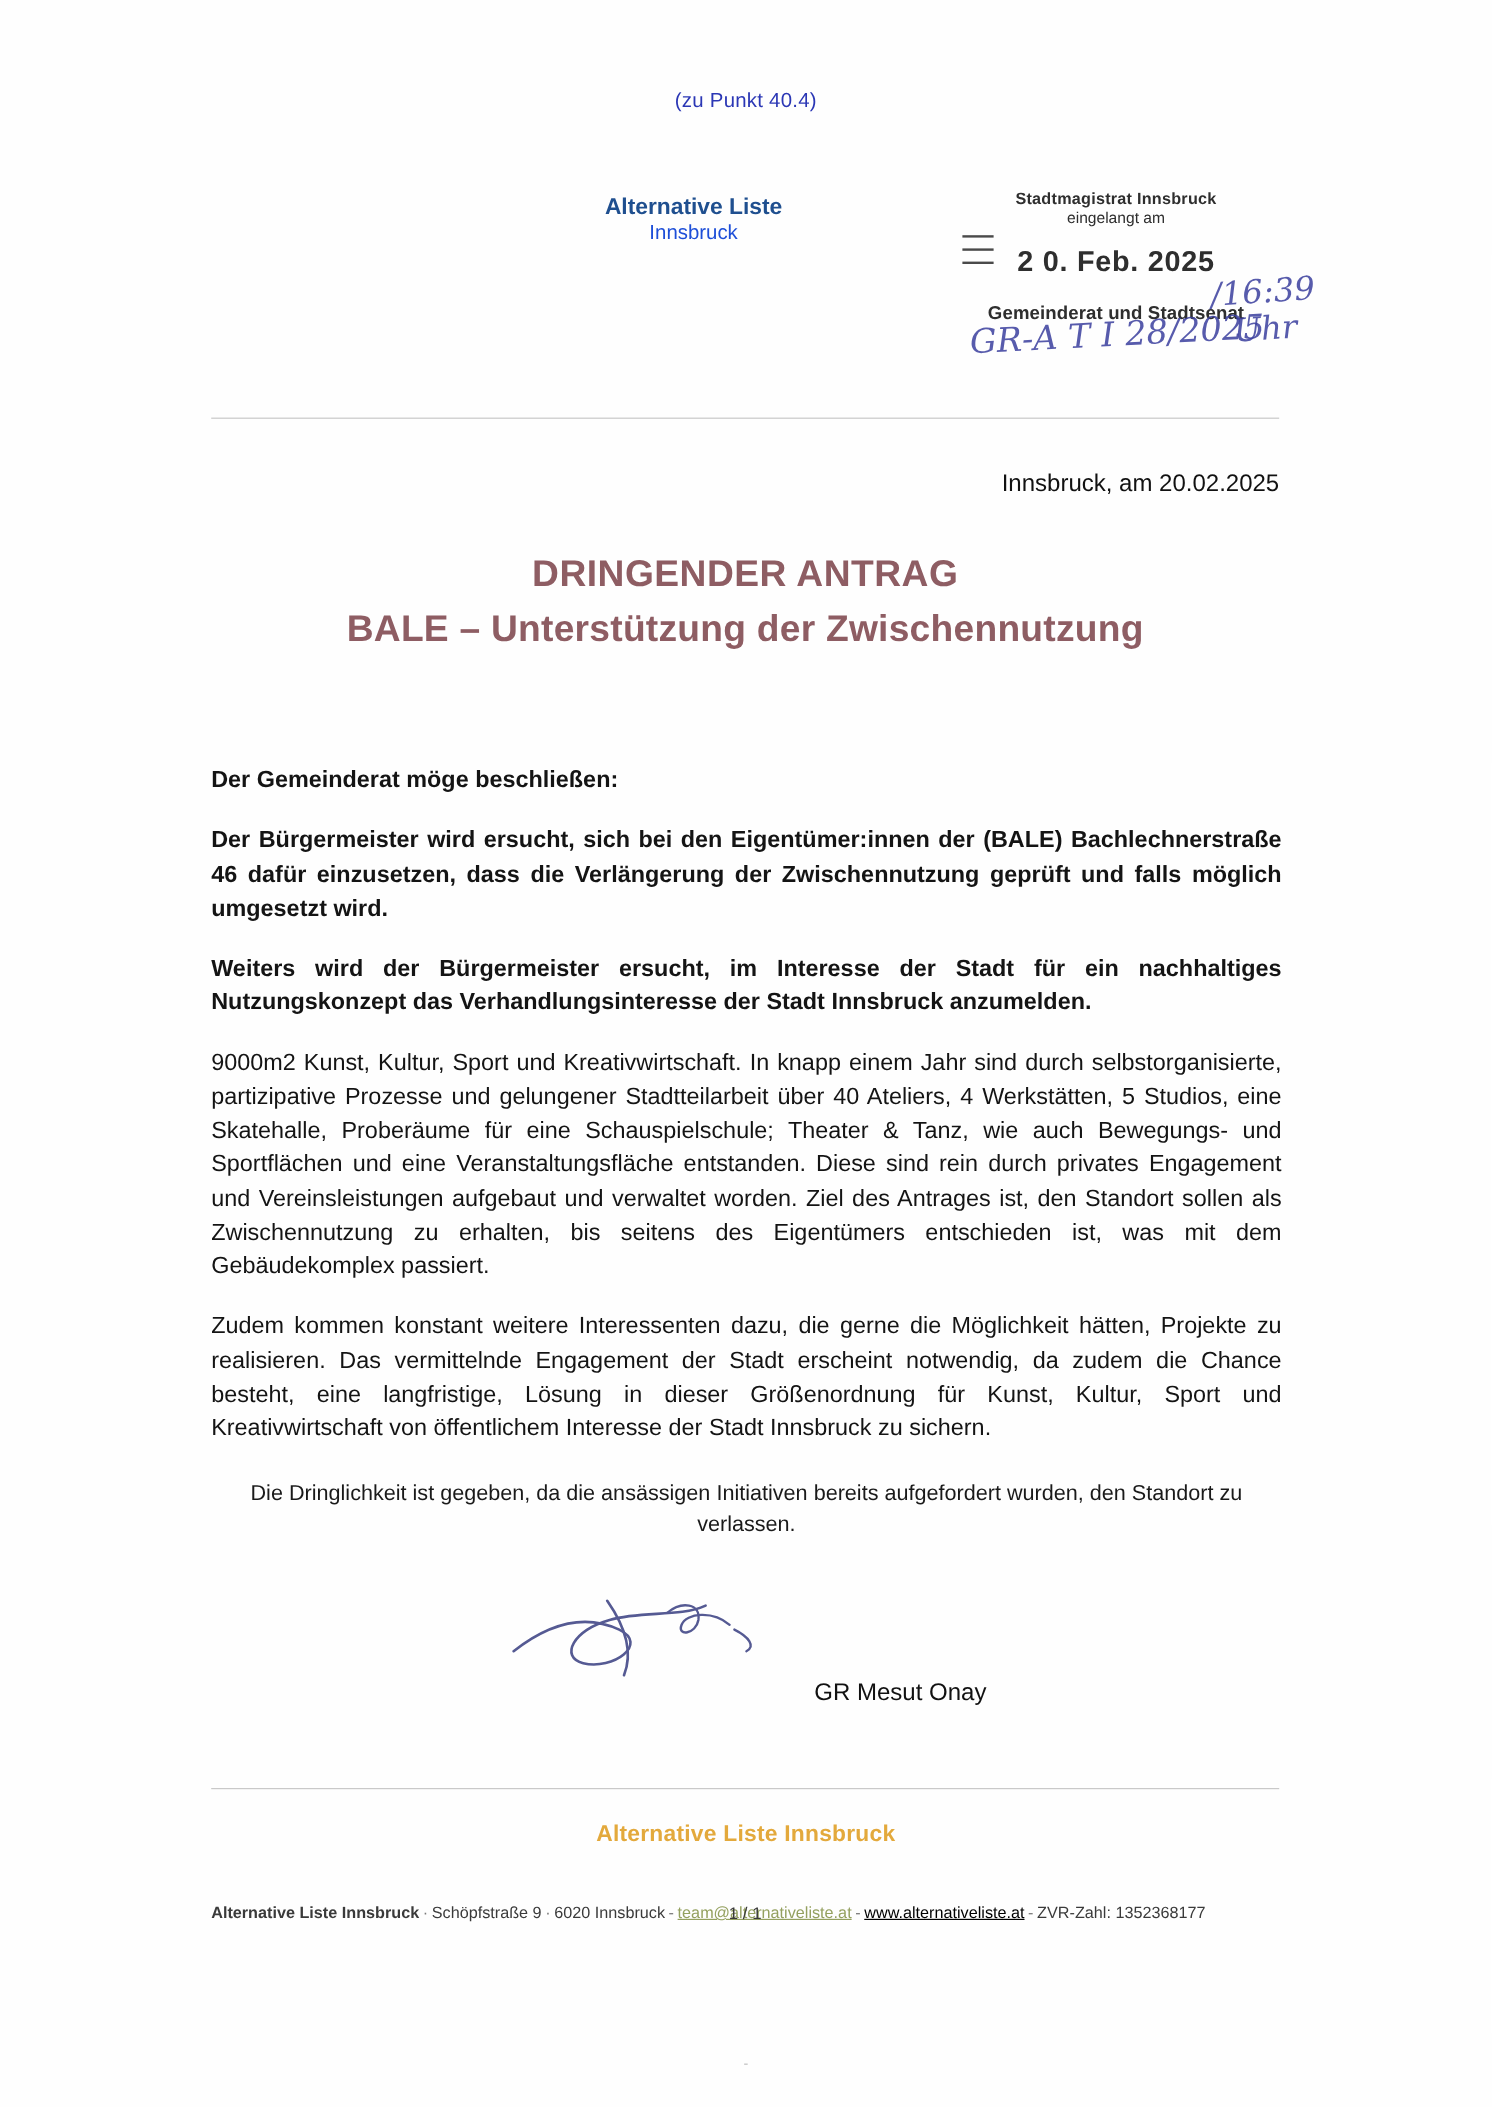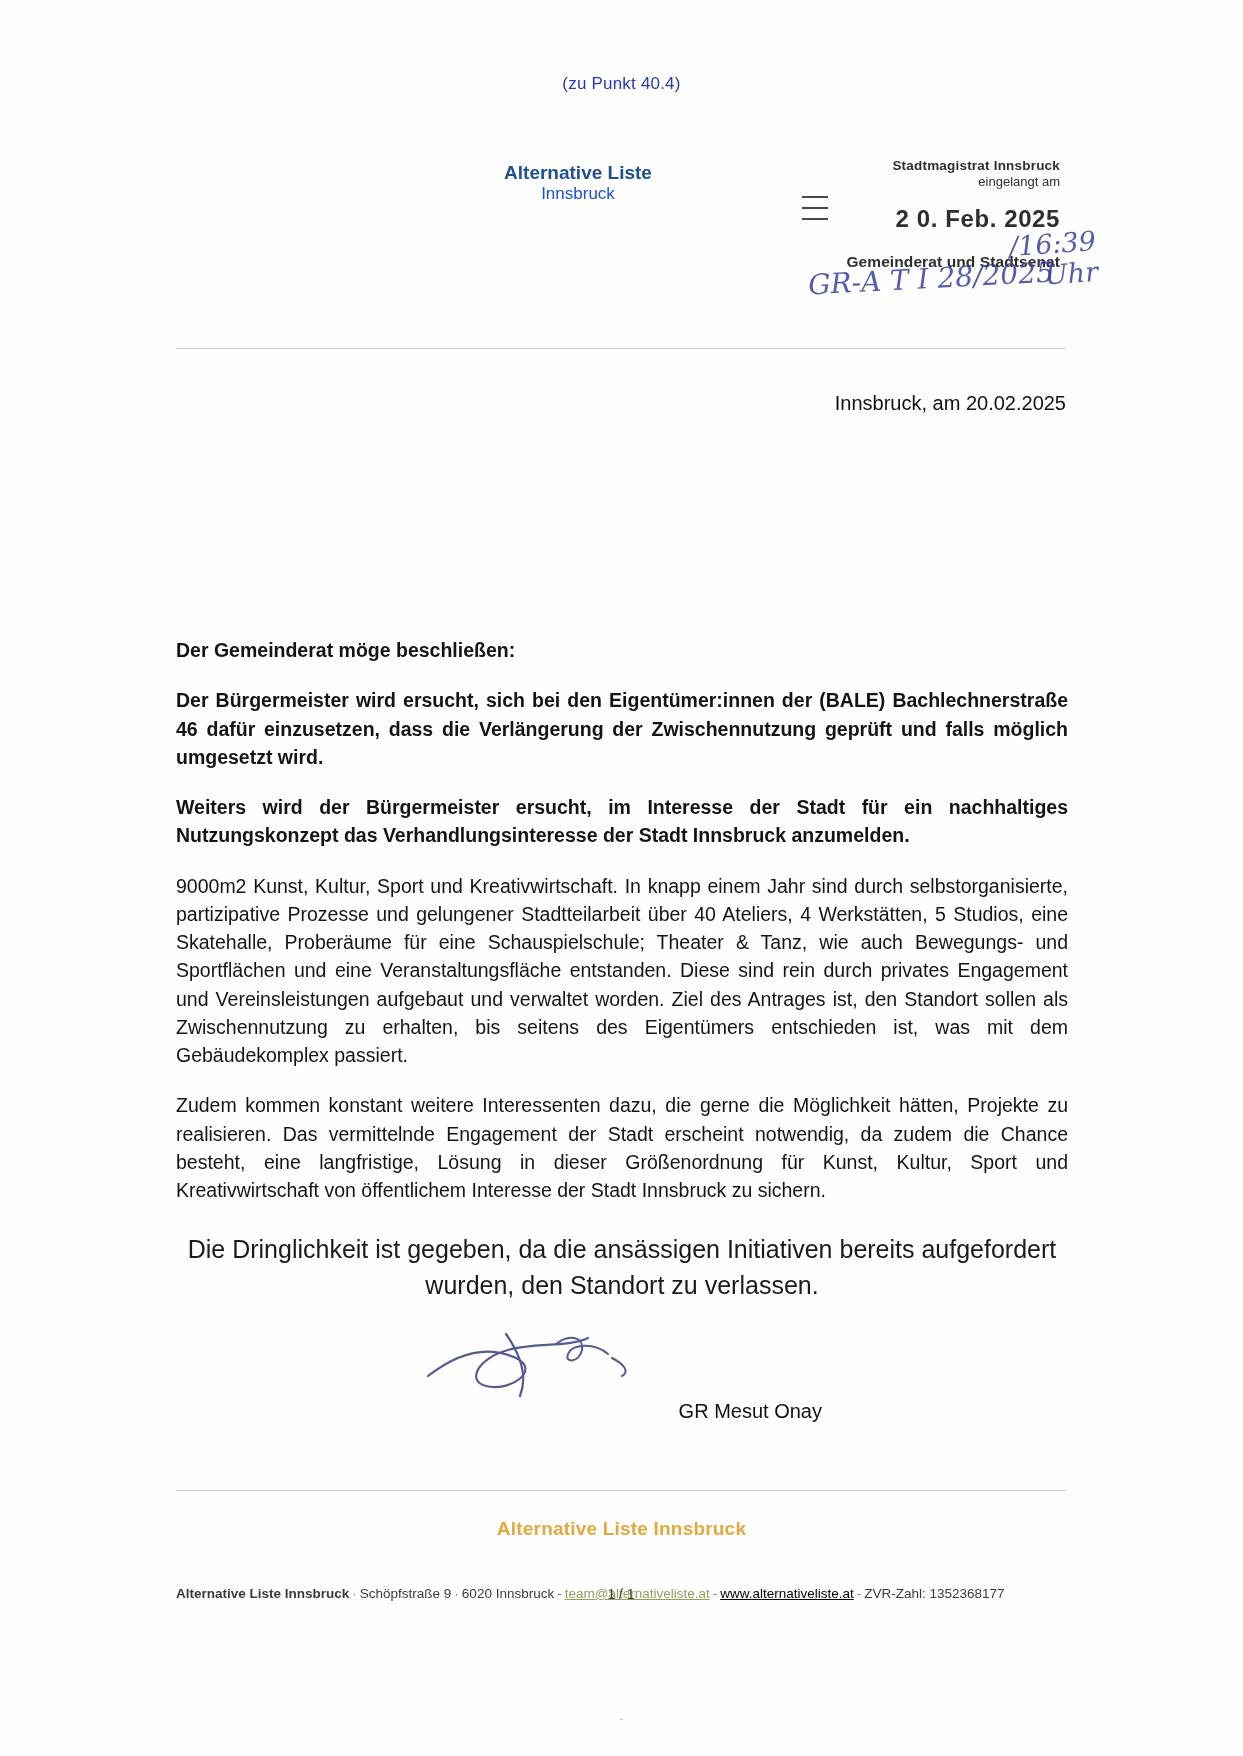--- a/index.html
+++ b/index.html
@@ -103,21 +103,21 @@
     color: #1d4ed8;
     line-height: 1.15;
   }
 
   
   .stamp {
     position: absolute;
     top: 158px;
     left: 800px;
     width: 260px;
-    text-align: right;
+    text-align: center;
     color: #2e2e2e;
   }
   .stamp-line1 {
     font-size: 13.5px;
     font-weight: bold;
     letter-spacing: 0.2px;
   }
   .stamp-line2 {
     font-size: 13px;
     margin-top: 1px;
@@ -230,21 +230,21 @@
     margin: 28px 0 20px 0;
     font-size: 25px;
     font-weight: bold;
     color: #3fbfae;
   }
   p.justify {
     text-align: justify;
   }
   .closing {
     margin-top: 26px;
-    font-size: 25px;
+    font-size: 18px;
     line-height: 1.45;
     text-align: center;
   }
 
   
   .signature-area {
     position: absolute;
     top: 1336px;
     left: 176px;
     width: 892px;
@@ -336,20 +336,24 @@
     <div class="stamp-date">2 0. Feb. 2025</div>
     <div class="stamp-foot">Gemeinderat und Stadtsenat</div>
     <div class="hand hand-time">/16:39 Uhr</div>
     <div class="hand hand-ref">GR-A T I 28/2025</div>
   </div>
 
   <div class="rule rule-top"></div>
 
   <div class="dateline">Innsbruck, am 20.02.2025</div>
 
+  <div class="title-block">
+    <div class="title-main">DRINGENDER ANTRAG</div>
+    <div class="title-sub">BALE – Unterstützung der Zwischennutzung</div>
+  </div>
 
   <div class="body-area">
     <p class="para bold">Der Gemeinderat möge beschließen:</p>
     <p class="para bold justify">Der Bürgermeister wird ersucht, sich bei den Eigentümer:innen der (BALE) Bachlechnerstraße 46 dafür einzusetzen, dass die Verlängerung der Zwischennutzung geprüft und falls möglich umgesetzt wird.</p>
     <p class="para bold justify">Weiters wird der Bürgermeister ersucht, im Interesse der Stadt für ein nachhaltiges Nutzungskonzept das Verhandlungsinteresse der Stadt Innsbruck anzumelden.</p>
 
 
     <p class="para justify">9000m2 Kunst, Kultur, Sport und Kreativwirtschaft. In knapp einem Jahr sind durch selbstorganisierte, partizipative Prozesse und gelungener Stadtteilarbeit über 40 Ateliers, 4 Werkstätten, 5 Studios, eine Skatehalle, Proberäume für eine Schauspielschule; Theater &amp; Tanz, wie auch Bewegungs- und Sportflächen und eine Veranstaltungsfläche entstanden. Diese sind rein durch privates Engagement und Vereinsleistungen aufgebaut und verwaltet worden. Ziel des Antrages ist, den Standort sollen als Zwischennutzung zu erhalten, bis seitens des Eigentümers entschieden ist, was mit dem Gebäudekomplex passiert.</p>
     <p class="para justify">Zudem kommen konstant weitere Interessenten dazu, die gerne die Möglichkeit hätten, Projekte zu realisieren. Das vermittelnde Engagement der Stadt erscheint notwendig, da zudem die Chance besteht, eine langfristige, Lösung in dieser Größenordnung für Kunst, Kultur, Sport und Kreativwirtschaft von öffentlichem Interesse der Stadt Innsbruck zu sichern.</p>
 

